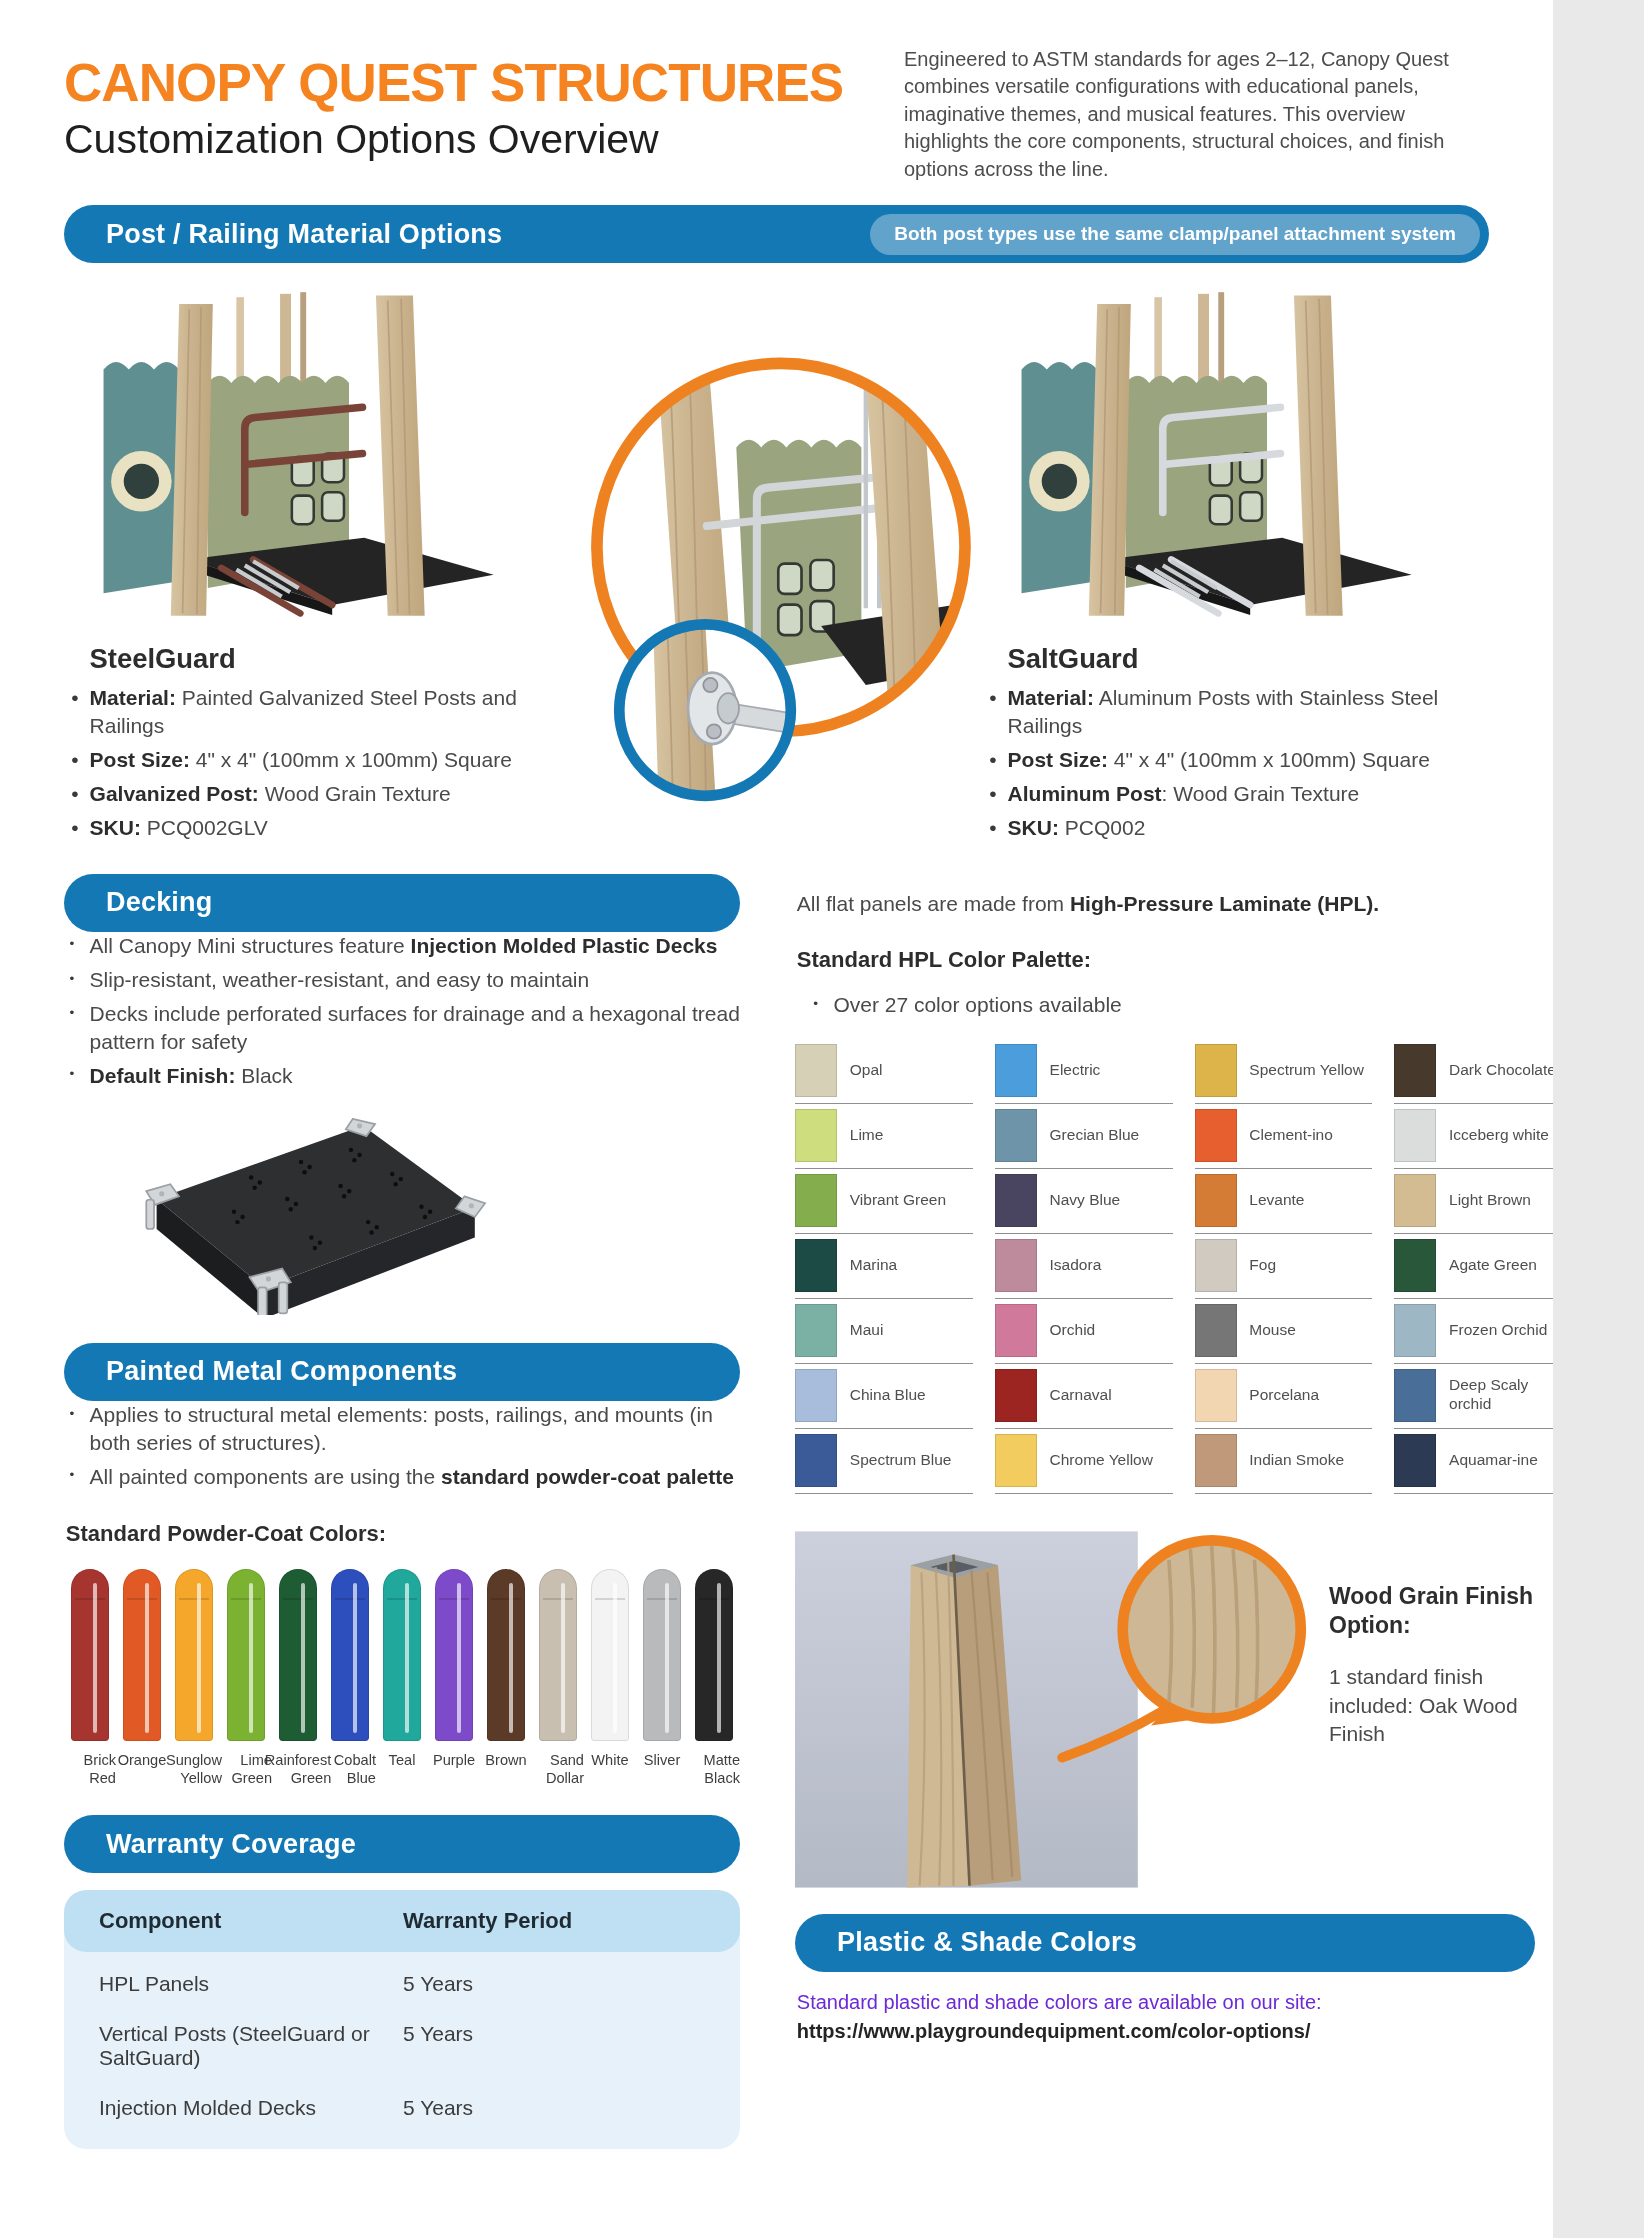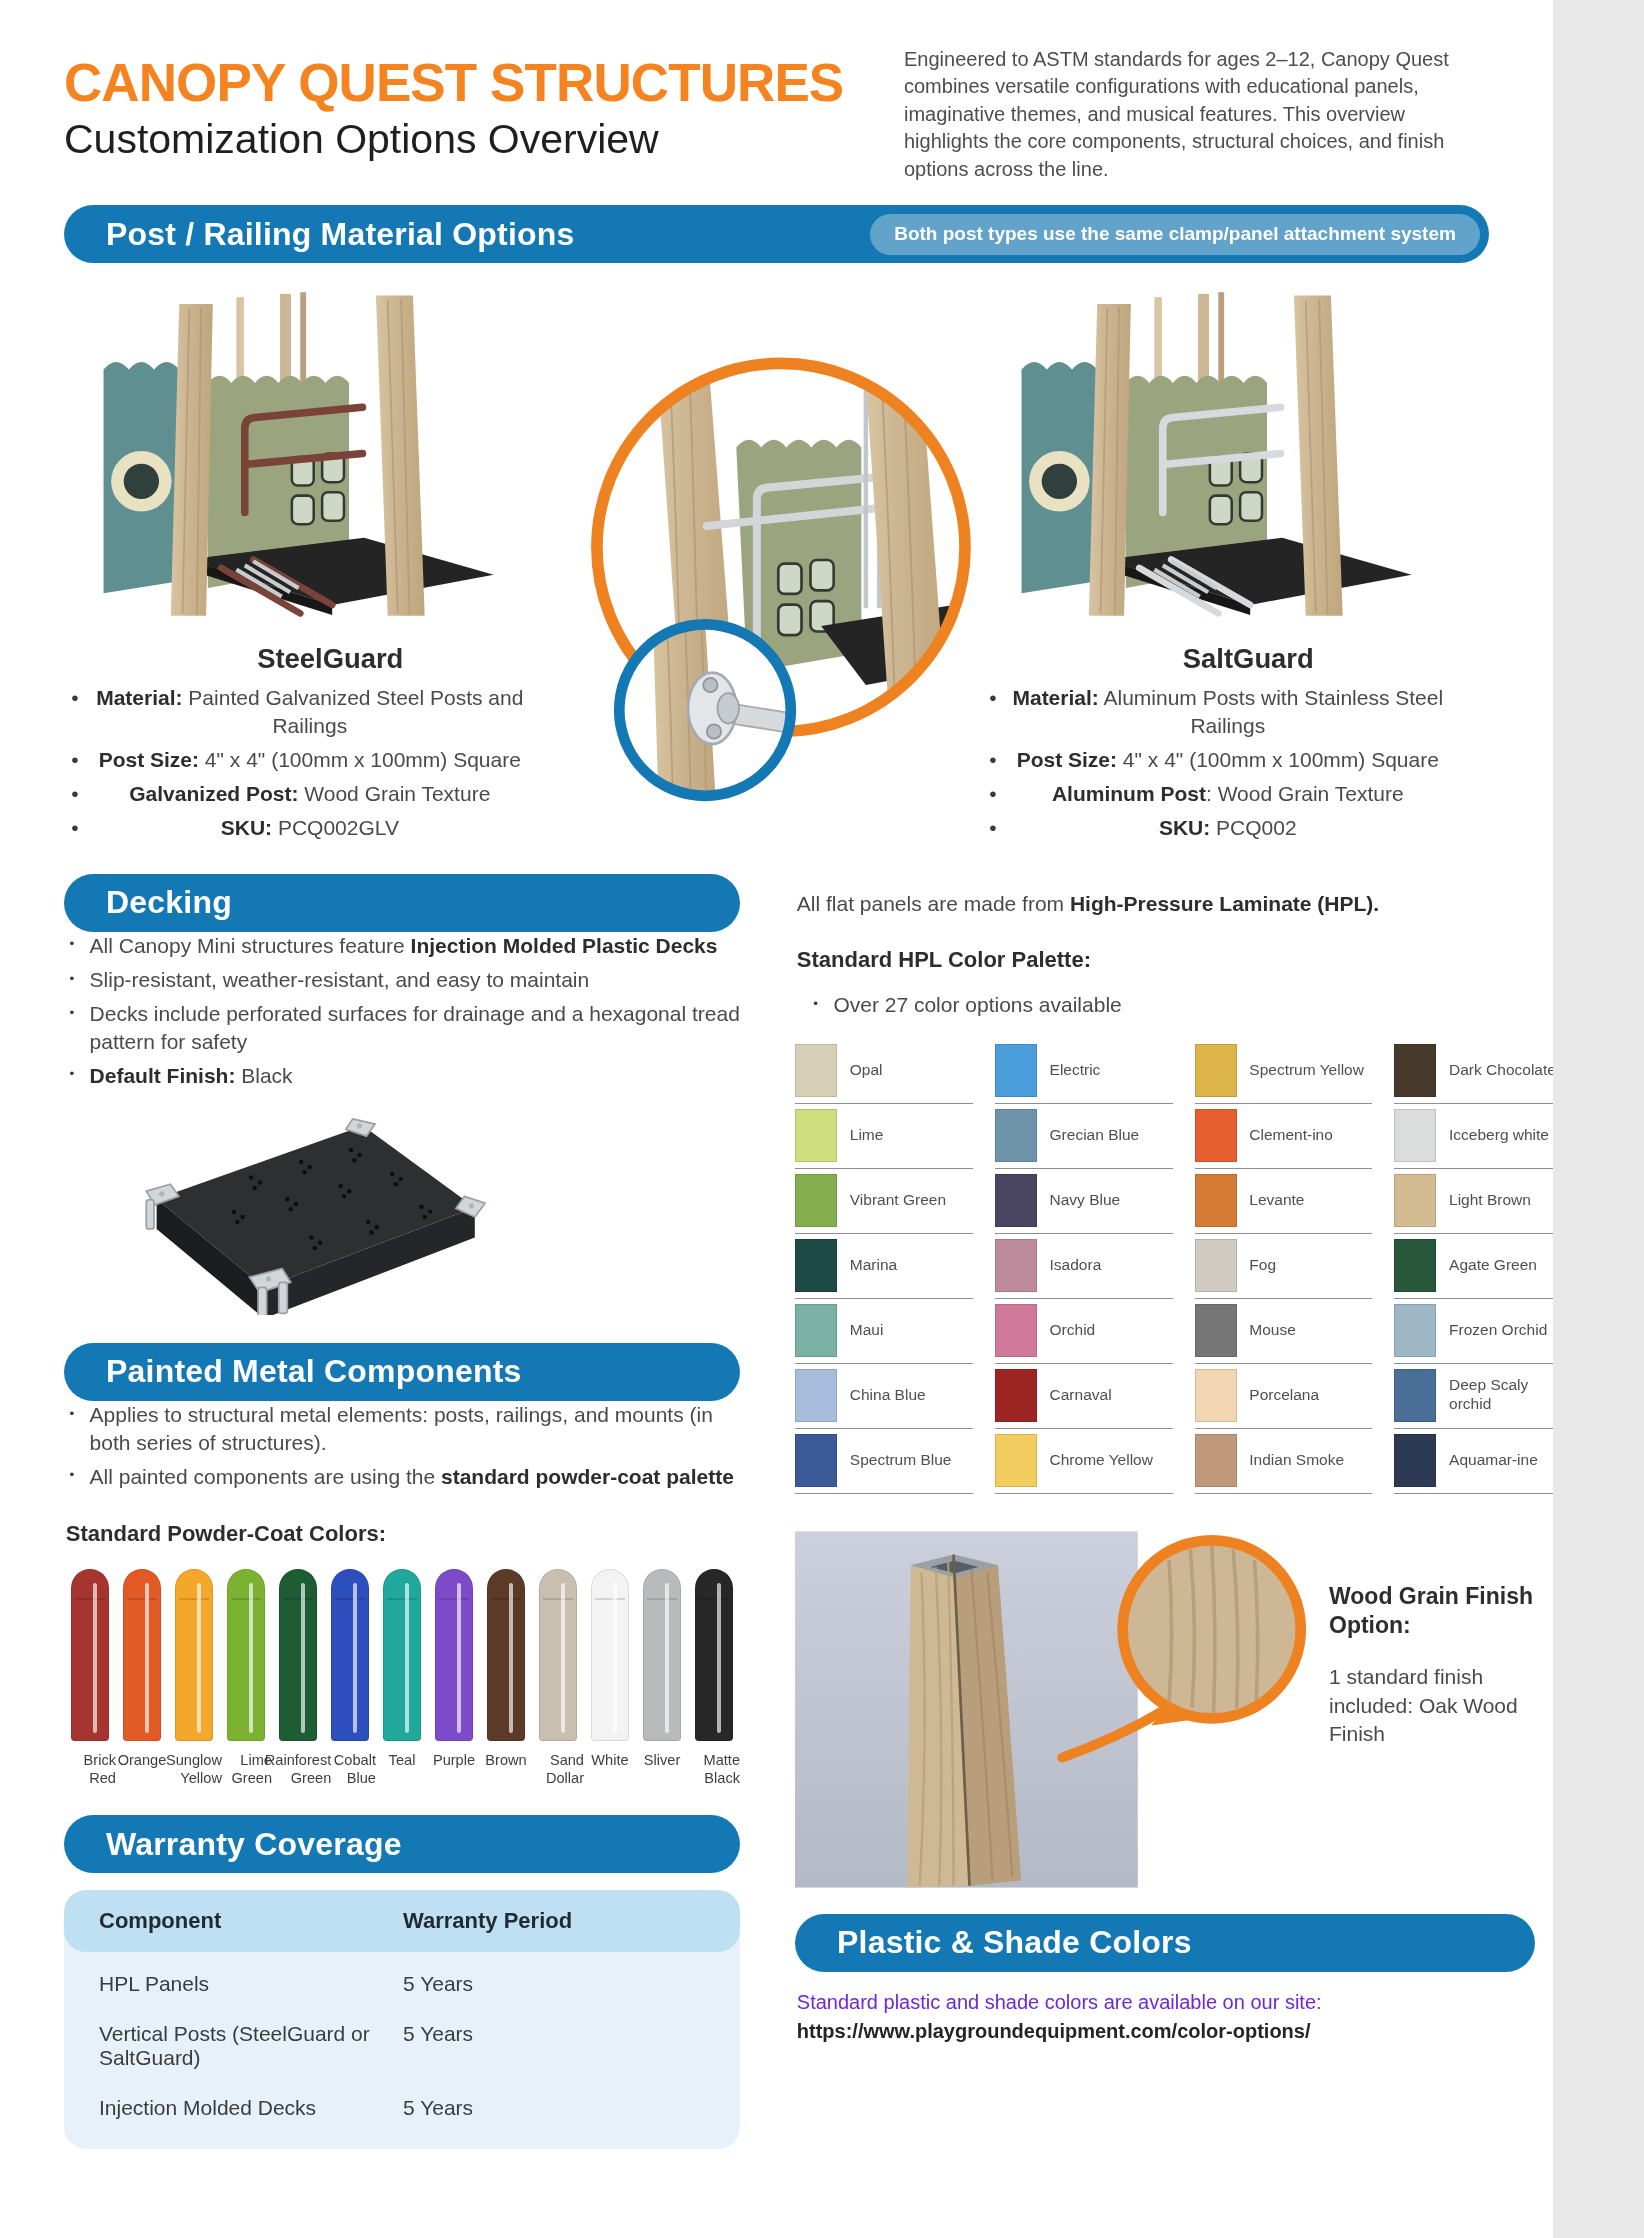--- a/index.html
+++ b/index.html
@@ -11,26 +11,26 @@
   
   .hdr{display:flex;gap:37px;margin-bottom:22px;}
   .hdr-left{flex:1;padding-top:16.4px;}
   .h-title{font-size:53px;line-height:1.02;font-weight:800;color:#f5831f;letter-spacing:-0.9px;margin:0;}
   .h-sub{font-size:41px;line-height:1.15;font-weight:400;color:#1f1f1f;margin:5.5px 0 0;}
   .h-intro{width:585px;font-size:20px;line-height:1.38;color:#4d4d4d;padding-top:5.5px;}
 
   
   .bar{background:#1478b5;color:#fff;border-radius:29px;height:58px;display:flex;align-items:center;
        padding:0 9.1px 0 42px;box-sizing:border-box;}
-  .bar-title{font-size:32px;font-weight:700;letter-spacing:0.2px;}
+  .bar-title{font-size:27px;font-weight:700;letter-spacing:0.2px;}
   .pill{margin-left:auto;background:#62a3cb;color:#fff;border-radius:25.6px;padding:9.1px 24px;
         font-size:19px;font-weight:600;}
 
   
-  .imgrow{display:flex;justify-content:space-between;margin-top:14.6px;text-align:center;}
+  .imgrow{display:flex;justify-content:space-between;margin-top:14.6px;}
   .col-side{width:516px;}
   .col-mid{width:411px;}
   .structImg{width:475px;height:352px;display:block;margin:0 auto;}
   .midImg{width:411px;height:475px;display:block;margin-top:57px;}
   .gname{font-size:27.4px;font-weight:700;color:#2d2d2d;margin:12.8px 0 9.1px 25.6px;}
 
   
   ul.blist{list-style:none;margin:0;padding:0;}
   ul.blist li{position:relative;padding-left:25.6px;font-size:21px;line-height:1.32;margin-bottom:6.4px;}
   ul.blist li::before{content:"\2022";position:absolute;left:7.3px;top:0;color:#3a3a3a;}

